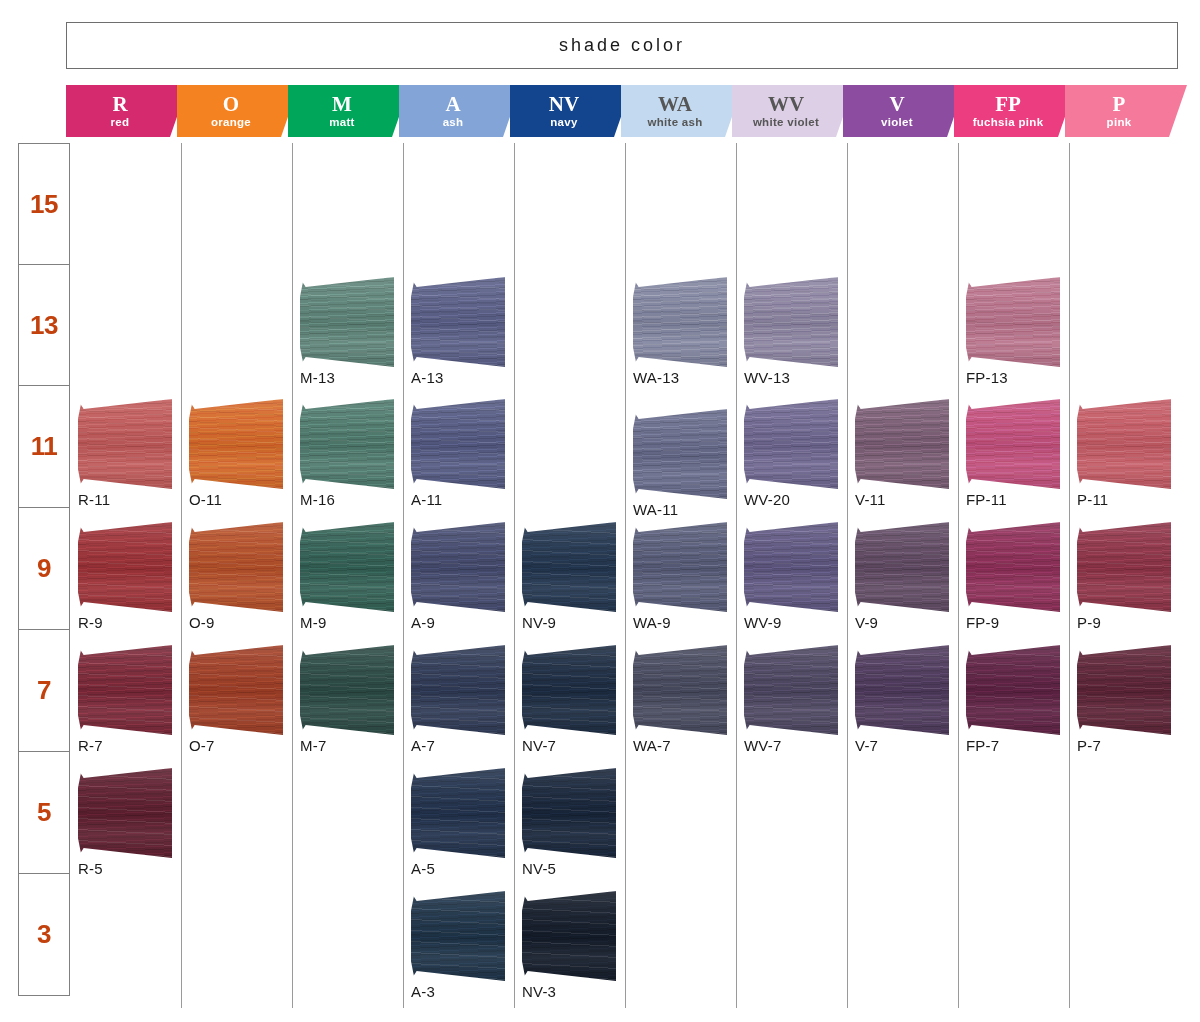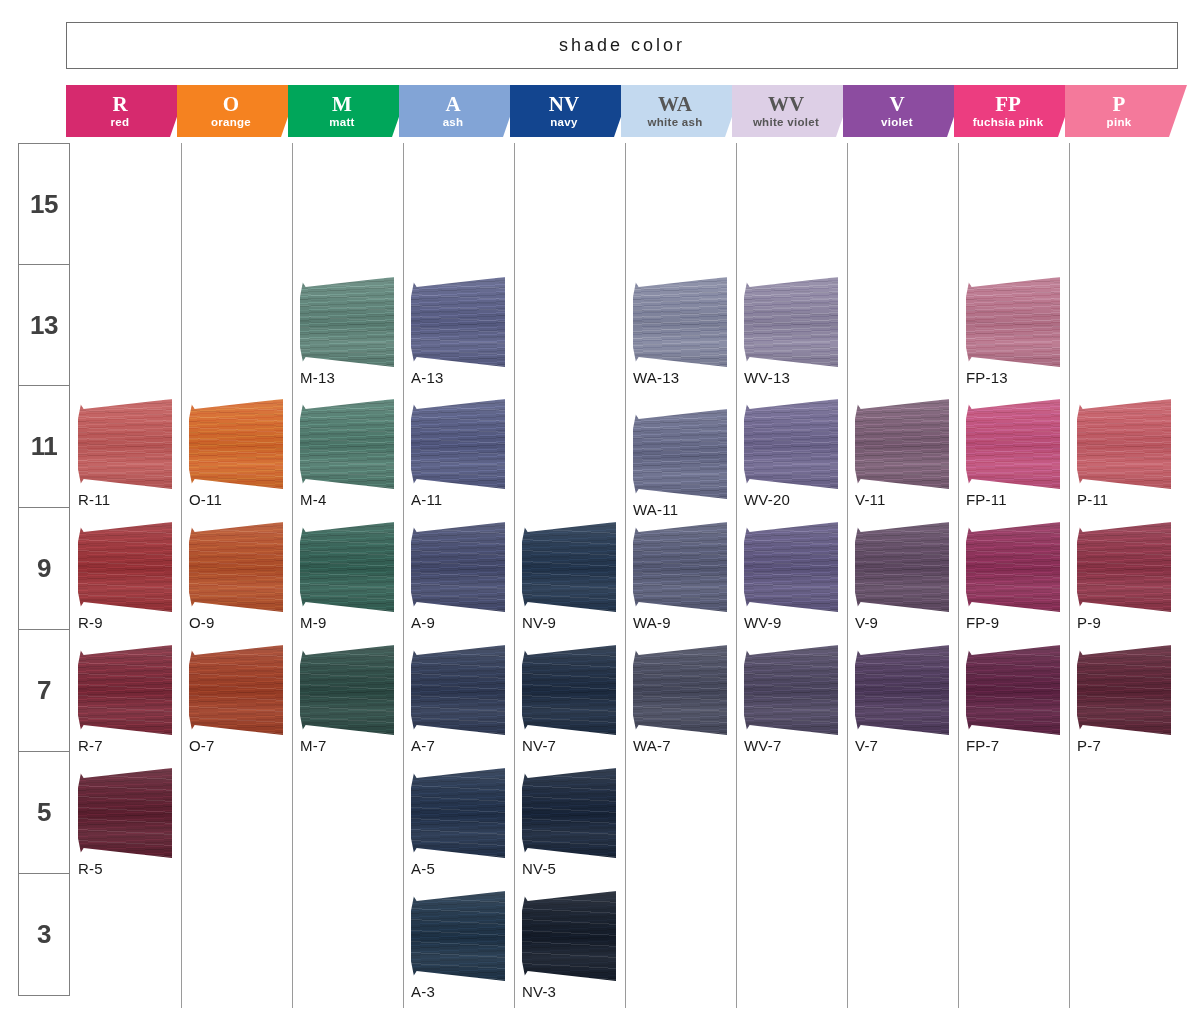--- a/index.html
+++ b/index.html
@@ -41,21 +41,21 @@
   }
 
   
   .levels{position:absolute;left:18px;top:143px;width:52px;}
   .level-cell{
     width:52px;border:1px solid #808080;background:#fff;
     box-sizing:border-box;margin-top:-1px;
     display:flex;align-items:center;justify-content:center;
   }
   .level-cell:first-child{margin-top:0;}
-  .level-cell span{font-size:26px;font-weight:600;color:#404040;letter-spacing:-0.5px;}
+  .level-cell span{font-size:26px;font-weight:600;color:#c2410c;letter-spacing:-0.5px;}
 
   
   .grid{position:absolute;left:70px;top:143px;width:1120px;height:865px;}
   .col{
     position:absolute;top:0;height:865px;width:111px;
     border-left:1px solid #9a9a9a;box-sizing:border-box;
   }
   .col.first{border-left:none;}
 
   
@@ -259,21 +259,21 @@
         </div>
         <div class="label">O-11</div>
       </div>
       <div class="cell" style="left: 222px; top: 250px;">
         <div class="swatch">
           <div class="base" style="background: rgb(79, 122, 109);"></div>
           <div class="fib"></div>
           <div class="fib2"></div>
           <div class="sheen"></div>
         </div>
-        <div class="label">M-4</div>
+        <div class="label">M-16</div>
       </div>
       <div class="cell" style="left: 333px; top: 250px;">
         <div class="swatch">
           <div class="base" style="background: rgb(84, 90, 130);"></div>
           <div class="fib"></div>
           <div class="fib2"></div>
           <div class="sheen"></div>
         </div>
         <div class="label">A-11</div>
       </div>

